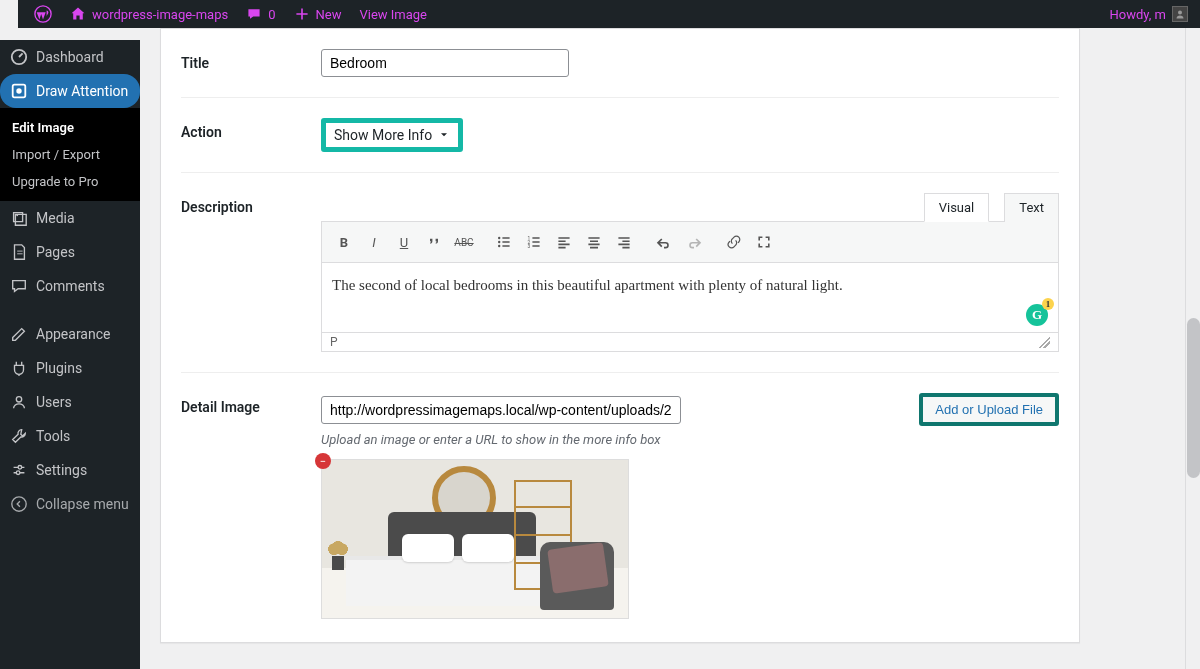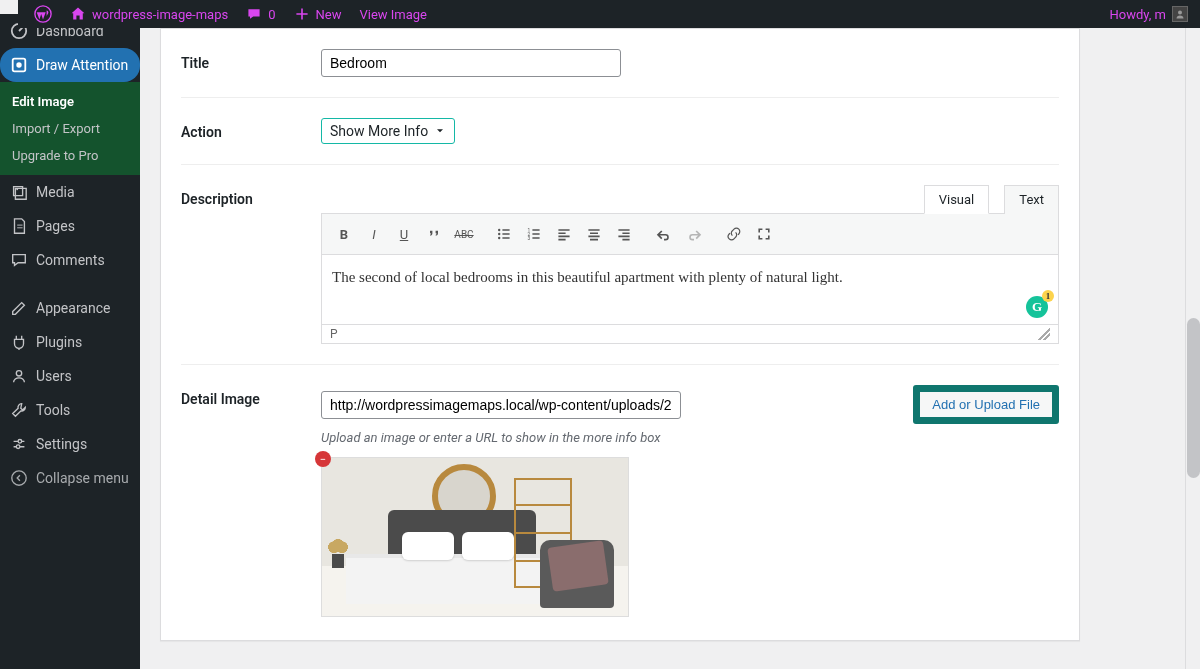--- a/index.html
+++ b/index.html
@@ -6,60 +6,60 @@
 body { font-family: -apple-system, BlinkMacSystemFont, "Segoe UI", Roboto, sans-serif; font-size: 13px; color: #1d2327; background: #f0f0f1; overflow: hidden; }
 
 
 .adminbar { position: fixed; top: 0; left: 0; right: 0; height: 28px; background: #1d2327; color: #d946ef; display: flex; align-items: center; padding: 9px 8px; font-size: 13px; z-index: 100; margin-left: 18px; }
 .adminbar-left { display: flex; align-items: center; gap: 2px; }
 .adminbar-item { display: flex; align-items: center; gap: 6px; padding: 0 8px; height: 28px; cursor: pointer; }
 .adminbar-right { margin-left: auto; display: flex; align-items: center; gap: 6px; padding-right: 4px; }
 .avatar { width: 16px; height: 16px; background: #444; border: 1px solid #666; display: flex; align-items: center; justify-content: center; font-size: 10px; color: #aaa; }
 
 
-.sidebar { position: fixed; top: 14px; left: 0; bottom: 0; width: 140px; background: #1d2327; color: #c3c4c7; font-size: 14px; overflow-y: auto; }
+.sidebar { position: fixed; top: 40px; left: 0; bottom: 0; width: 140px; background: #1d2327; color: #c3c4c7; font-size: 14px; overflow-y: auto; }
 .menu-item { display: flex; align-items: center; gap: 8px; padding: 8px 10px; cursor: pointer; color: #c3c4c7; }
 .menu-item.current { background: #2271b1; color: #fff; position: relative; border-radius: 16px; }
 .menu-item.current::after { content: ''; position: absolute; right: -8px; top: 50%; transform: translateY(-50%); border: 8px solid transparent; border-right-color: #f0f0f1; }
 .menu-icon { width: 18px; height: 18px; display: flex; align-items: center; justify-content: center; flex-shrink: 0; }
-.submenu { background: #14532d; padding: 6px 0; }
+.submenu { background: #000000; padding: 6px 0; }
 .submenu-item { padding: 6px 12px; cursor: pointer; color: #c3c4c7; font-size: 13px; }
 .submenu-item.current { color: #fff; font-weight: 600; }
 .menu-sep { height: 14px; }
 
 
 .main { margin-left: 140px; margin-top: 28px; padding: 0 20px 20px 20px; height: calc(669px - 28px); overflow-y: auto; }
 .panel-wrap { max-width: 920px; background: #fff; border: 1px solid #dcdcde; box-shadow: 0 1px 1px rgba(0,0,0,.04); padding: 0 20px; margin: 0; }
 .field-row { display: flex; align-items: flex-start; padding: 20px 0; border-bottom: 1px solid #eee; }
 .field-row:last-child { border-bottom: none; }
 .field-label { width: 140px; flex-shrink: 0; font-weight: 600; font-size: 14px; color: #1d2327; padding-top: 6px; }
 .field-input { flex: 1; }
 
-input[type=text].std { width: 300px; padding: 5px 8px; border: 1px solid #8c8f94; border-radius: 3px; font-size: 14px; background: #fff; }
+input[type=text].std { width: 248px; padding: 5px 8px; border: 1px solid #8c8f94; border-radius: 3px; font-size: 14px; background: #fff; }
 input[type=text].wide { width: 360px; }
 
-.select-wrap { display: inline-flex; align-items: center; gap: 6px; border: 1px solid #14b8a6; border-radius: 3px; padding: 4px 8px; background: #fff; cursor: pointer; font-size: 14px; }
+.select-wrap { display: inline-flex; align-items: center; gap: 6px; border: 5px solid #14b8a6; border-radius: 3px; padding: 4px 8px; background: #fff; cursor: pointer; font-size: 14px; }
 
 
 .editor-tabs { display: flex; justify-content: flex-end; gap: 16px; }
 .editor-tab { padding: 6px 14px; border: 1px solid #dcdcde; border-bottom: none; background: #f6f7f7; cursor: pointer; font-size: 13px; margin-left: -1px; }
 .editor-tab.active { background: #fff; border-bottom: 1px solid #fff; position: relative; z-index: 2; }
 .editor-toolbar { border: 1px solid #dcdcde; background: #f6f7f7; padding: 6px 8px; display: flex; align-items: center; gap: 2px; margin-top: -1px; }
 .tb-btn { width: 28px; height: 28px; display: flex; align-items: center; justify-content: center; cursor: pointer; border-radius: 2px; color: #555; }
 .tb-sep { width: 8px; }
 .editor-body { border: 1px solid #dcdcde; border-top: none; padding: 14px 10px; font-family: Georgia, serif; font-size: 15px; color: #333; min-height: 70px; position: relative; }
 .editor-statusbar { border: 1px solid #dcdcde; border-top: none; padding: 2px 8px; font-size: 12px; color: #666; display: flex; align-items: center; min-height: 18px; background: #fff; position: relative; }
 .editor-statusbar .resize { margin-left: auto; width: 12px; height: 12px; background: linear-gradient(135deg, transparent 50%, #aaa 50%, #aaa 60%, transparent 60%, transparent 70%, #aaa 70%, #aaa 80%, transparent 80%); }
 .grammarly { position: absolute; right: 10px; bottom: 6px; width: 22px; height: 22px; border-radius: 50%; background: #15c39a; display: flex; align-items: center; justify-content: center; color: #fff; font-weight: bold; font-size: 13px; }
 .grammarly::after { content: '1'; position: absolute; top: -6px; right: -6px; background: #fcd34d; color: #333; font-size: 9px; width: 12px; height: 12px; border-radius: 50%; display: flex; align-items: center; justify-content: center; font-weight: bold; }
 
 .desc-col { flex: 1; }
 
 .detail-row { display: flex; align-items: center; gap: 12px; }
-.btn-secondary { border: 7px solid #0f766e; color: #2271b1; background: #f6f7f7; padding: 5px 12px; border-radius: 3px; cursor: pointer; font-size: 13px; margin-left: auto; }
+.btn-secondary { border: 4px solid #0f766e; color: #2271b1; background: #f6f7f7; padding: 5px 12px; border-radius: 3px; cursor: pointer; font-size: 13px; margin-left: auto; }
 .help-text { font-style: italic; color: #646970; font-size: 13px; margin-top: 6px; }
 
 .img-preview-wrap { position: relative; display: inline-block; margin-top: 12px; }
 .img-preview { width: 308px; height: 160px; border: 1px solid #ddd; background: #dcd9d2; position: relative; overflow: hidden; }
 .remove-badge { position: absolute; top: -6px; left: -6px; width: 16px; height: 16px; background: #d63638; border-radius: 50%; color: #fff; display: flex; align-items: center; justify-content: center; font-size: 11px; line-height: 1; cursor: pointer; z-index: 5; }
 
 
 .scene { position: absolute; inset: 0; }
 .wall { position: absolute; top: 0; left: 0; right: 0; height: 110px; background: #e8e6e0; }
 .floor { position: absolute; bottom: 0; left: 0; right: 0; height: 50px; background: #f5f3ee; }

